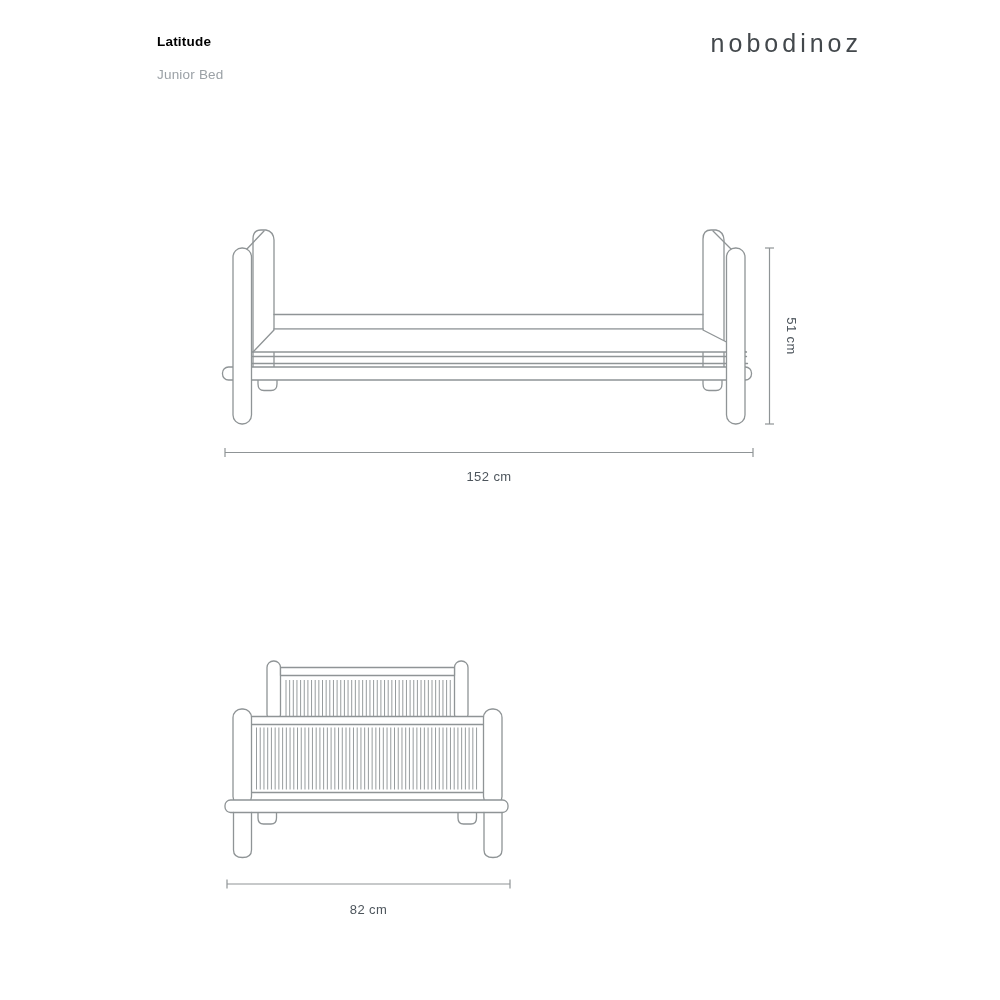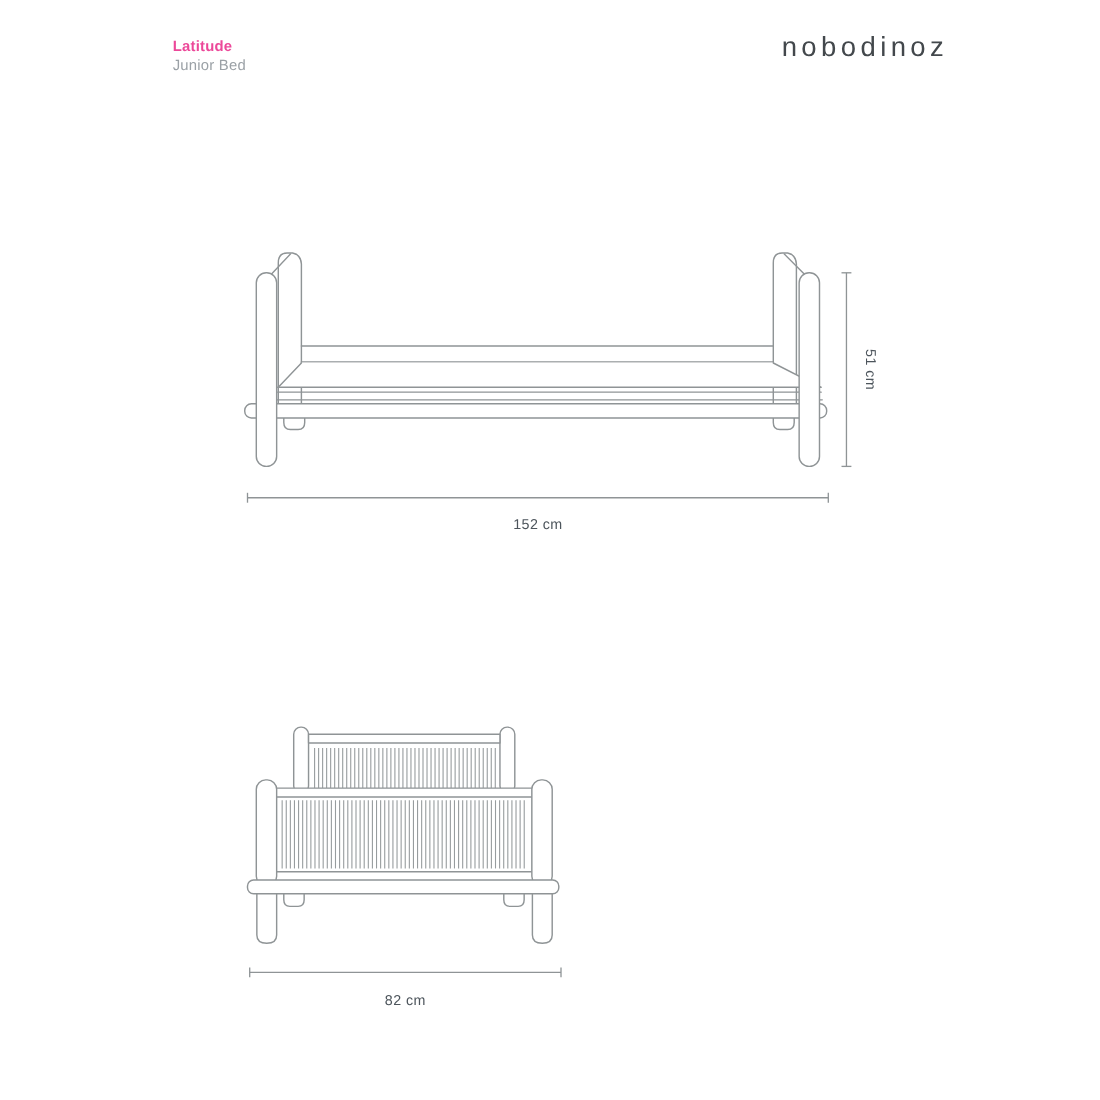--- a/index.html
+++ b/index.html
@@ -1,22 +1,22 @@
 <!DOCTYPE html>
 <html><head>
 <meta charset="utf-8">
 <style>
   html,body{margin:0;padding:0;background:#ffffff;}
   .canvas{
     position:relative;width:1000px;height:1000px;background:#ffffff;
     font-family:"Liberation Sans", sans-serif;overflow:hidden;
   }
   .header-left{position:absolute;left:157px;top:34px;line-height:16px;}
-  .product-title{font-size:13.5px;font-weight:700;color:#ec4899;letter-spacing:.2px;}
-  .product-subtitle{font-size:13.5px;font-weight:400;color:#9ba1a6;letter-spacing:.2px;margin-top:2px;}
+  .product-title{font-size:13.5px;font-weight:700;color:#000000;letter-spacing:.2px;}
+  .product-subtitle{font-size:13.5px;font-weight:400;color:#9ba1a6;letter-spacing:.2px;margin-top:17px;}
   .brand-logo{
     position:absolute;right:138px;top:29px;font-size:25px;font-weight:400;
     color:#43484c;letter-spacing:4px;
   }
   svg.drawing{position:absolute;left:0;top:0;}
   .ln{stroke:#8f9496;stroke-width:1.3;fill:none;stroke-linecap:round;stroke-linejoin:round;}
   .wh{stroke:#8f9496;stroke-width:1.3;fill:#ffffff;stroke-linejoin:round;}
   .slat{stroke:#979c9e;stroke-width:1;}
   .dim{stroke:#8f9496;stroke-width:1.2;fill:none;stroke-linecap:butt;}
   .dim-label{

